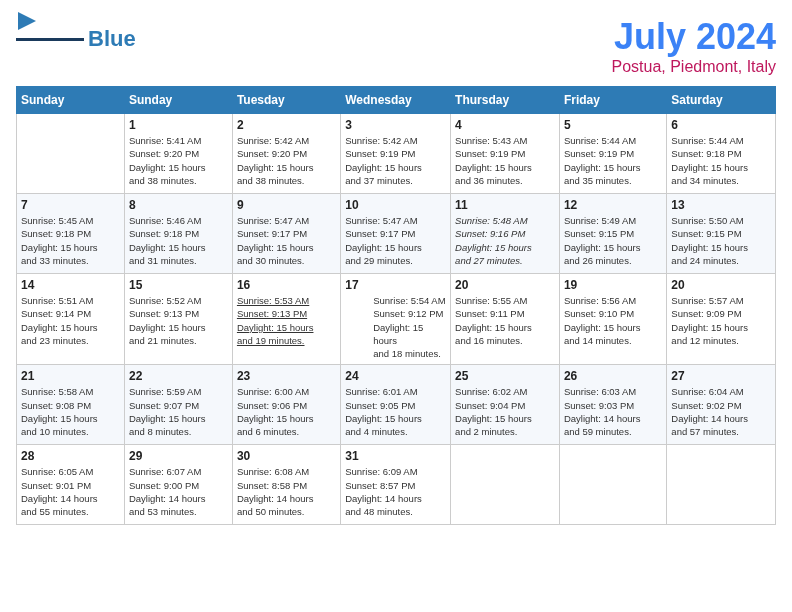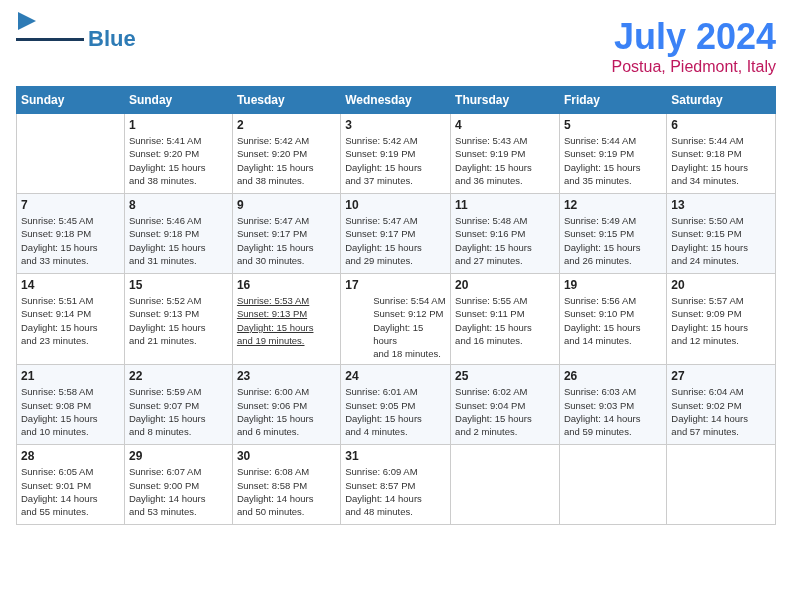--- a/index.html
+++ b/index.html
@@ -179,21 +179,21 @@
         </td>
         <td>
           <span class="day-num">10</span>
           <div class="day-info" style="white-space: pre-line;">Sunrise: 5:47 AM
 Sunset: 9:17 PM
 Daylight: 15 hours
 and 29 minutes.</div>
         </td>
         <td>
           <span class="day-num">11</span>
-          <div class="day-info" style="white-space: pre-line;">Sunrise: 5:48 AM
+          <div class="day-info" style="white-space: pre-line; font-style: italic;">Sunrise: 5:48 AM
 Sunset: 9:16 PM
 Daylight: 15 hours
 and 27 minutes.</div>
         </td>
         <td>
           <span class="day-num">12</span>
           <div class="day-info" style="white-space: pre-line;">Sunrise: 5:49 AM
 Sunset: 9:15 PM
 Daylight: 15 hours
 and 26 minutes.</div>

